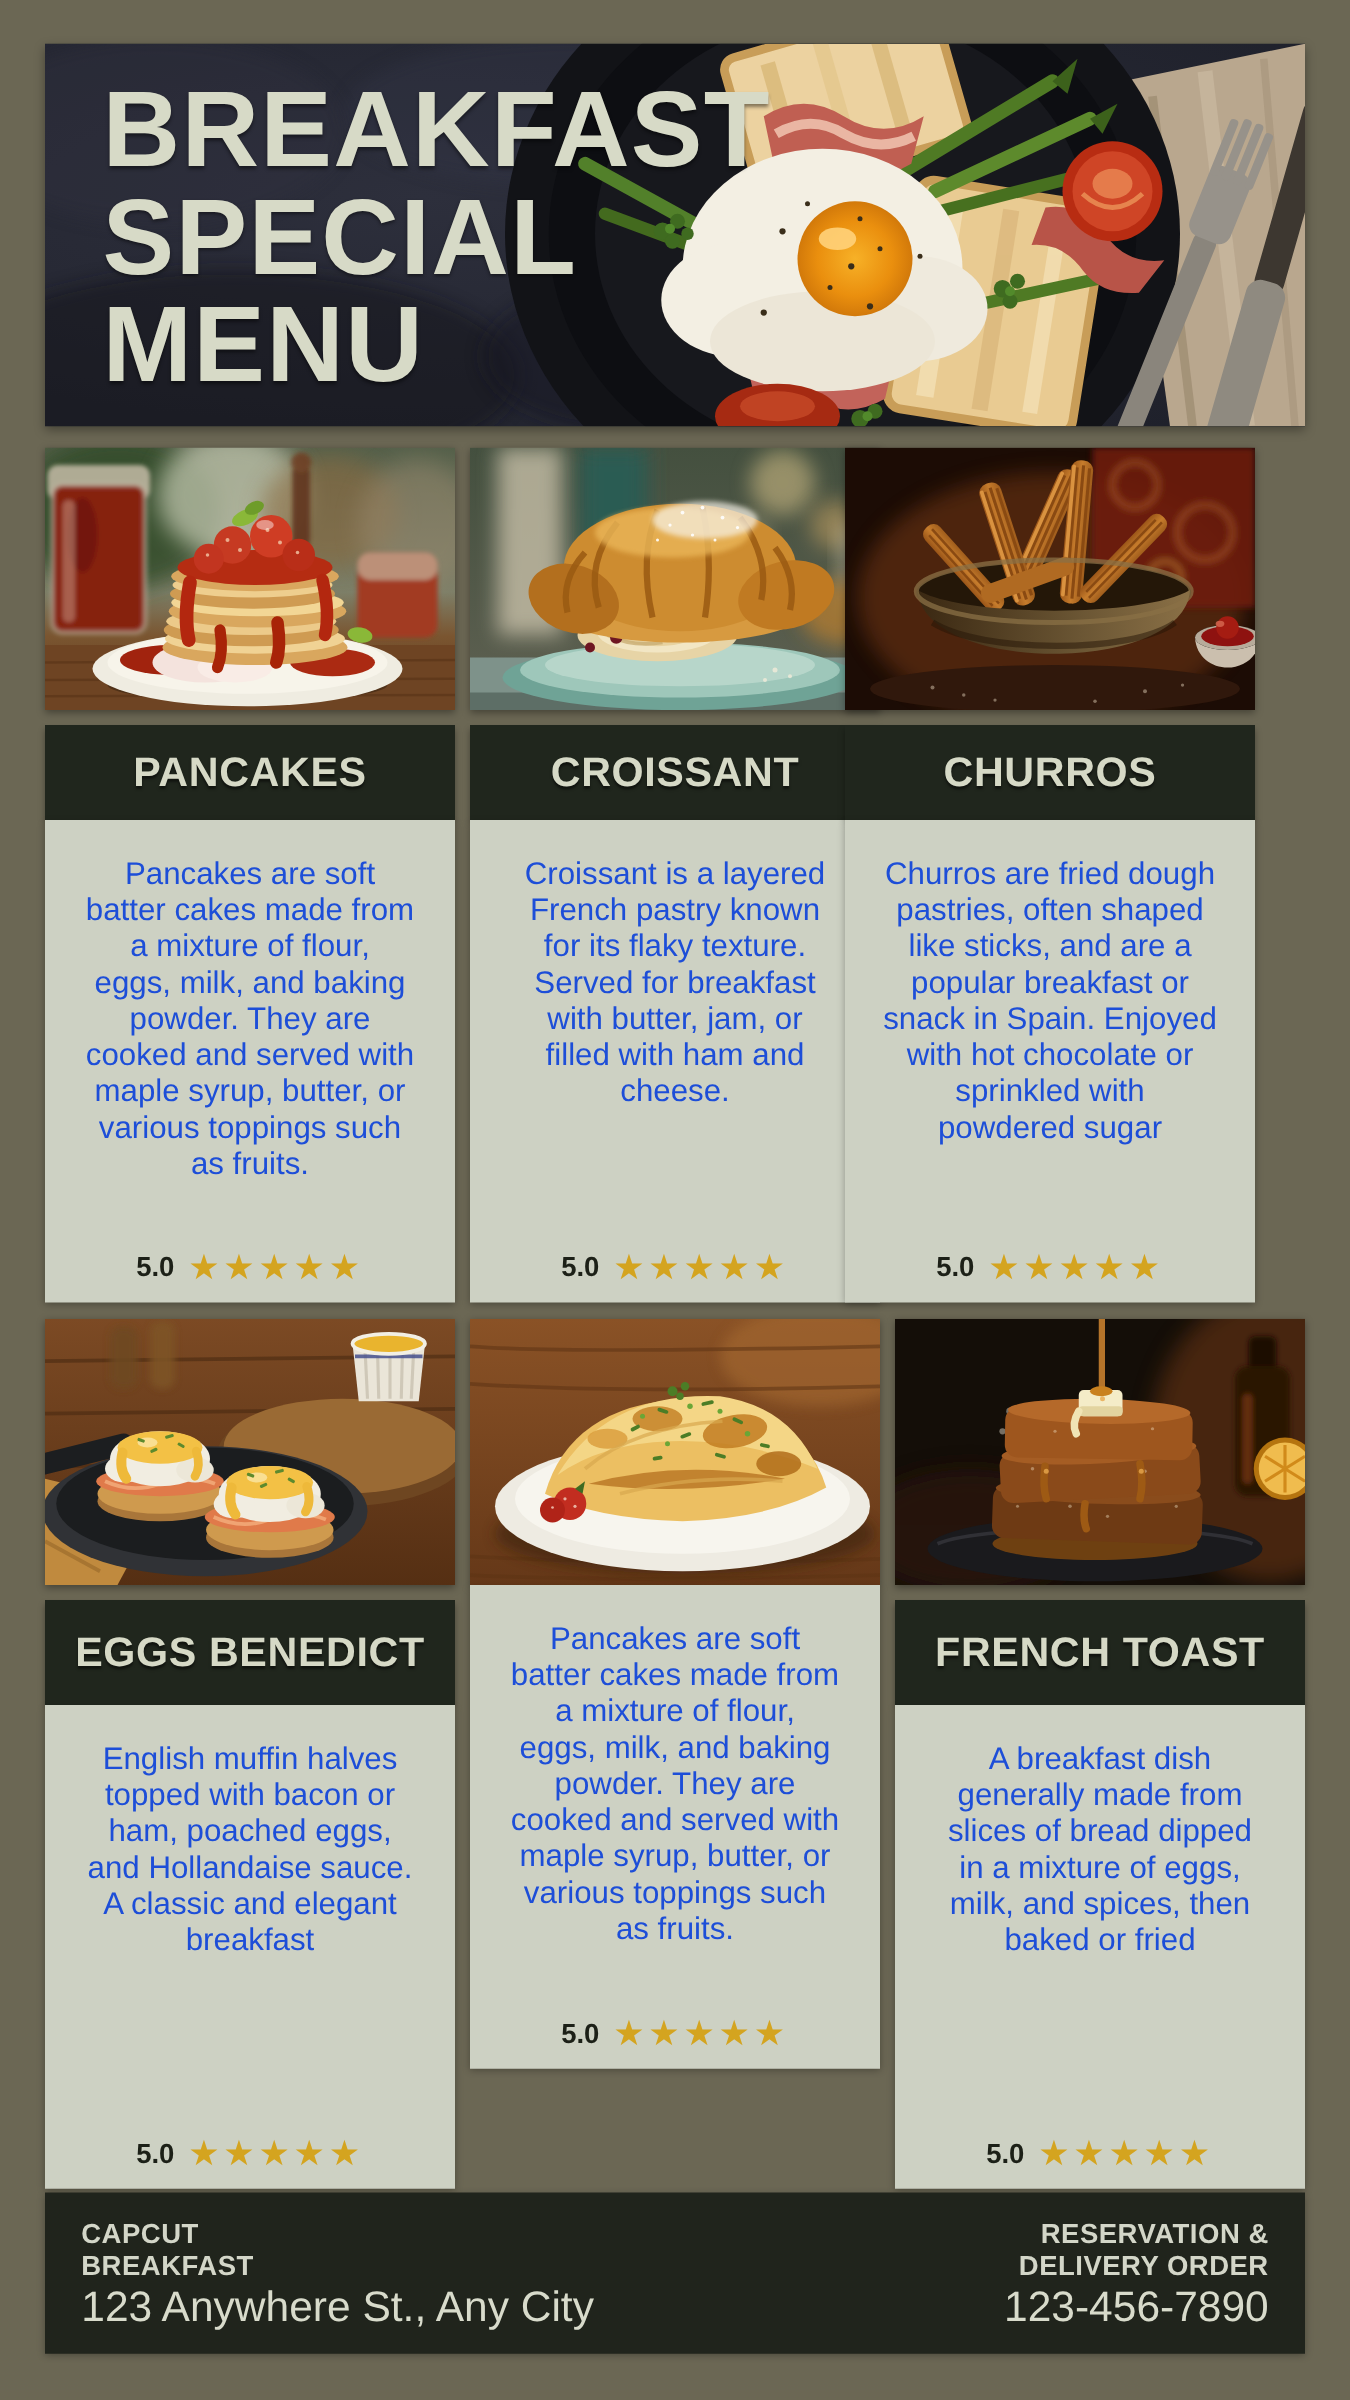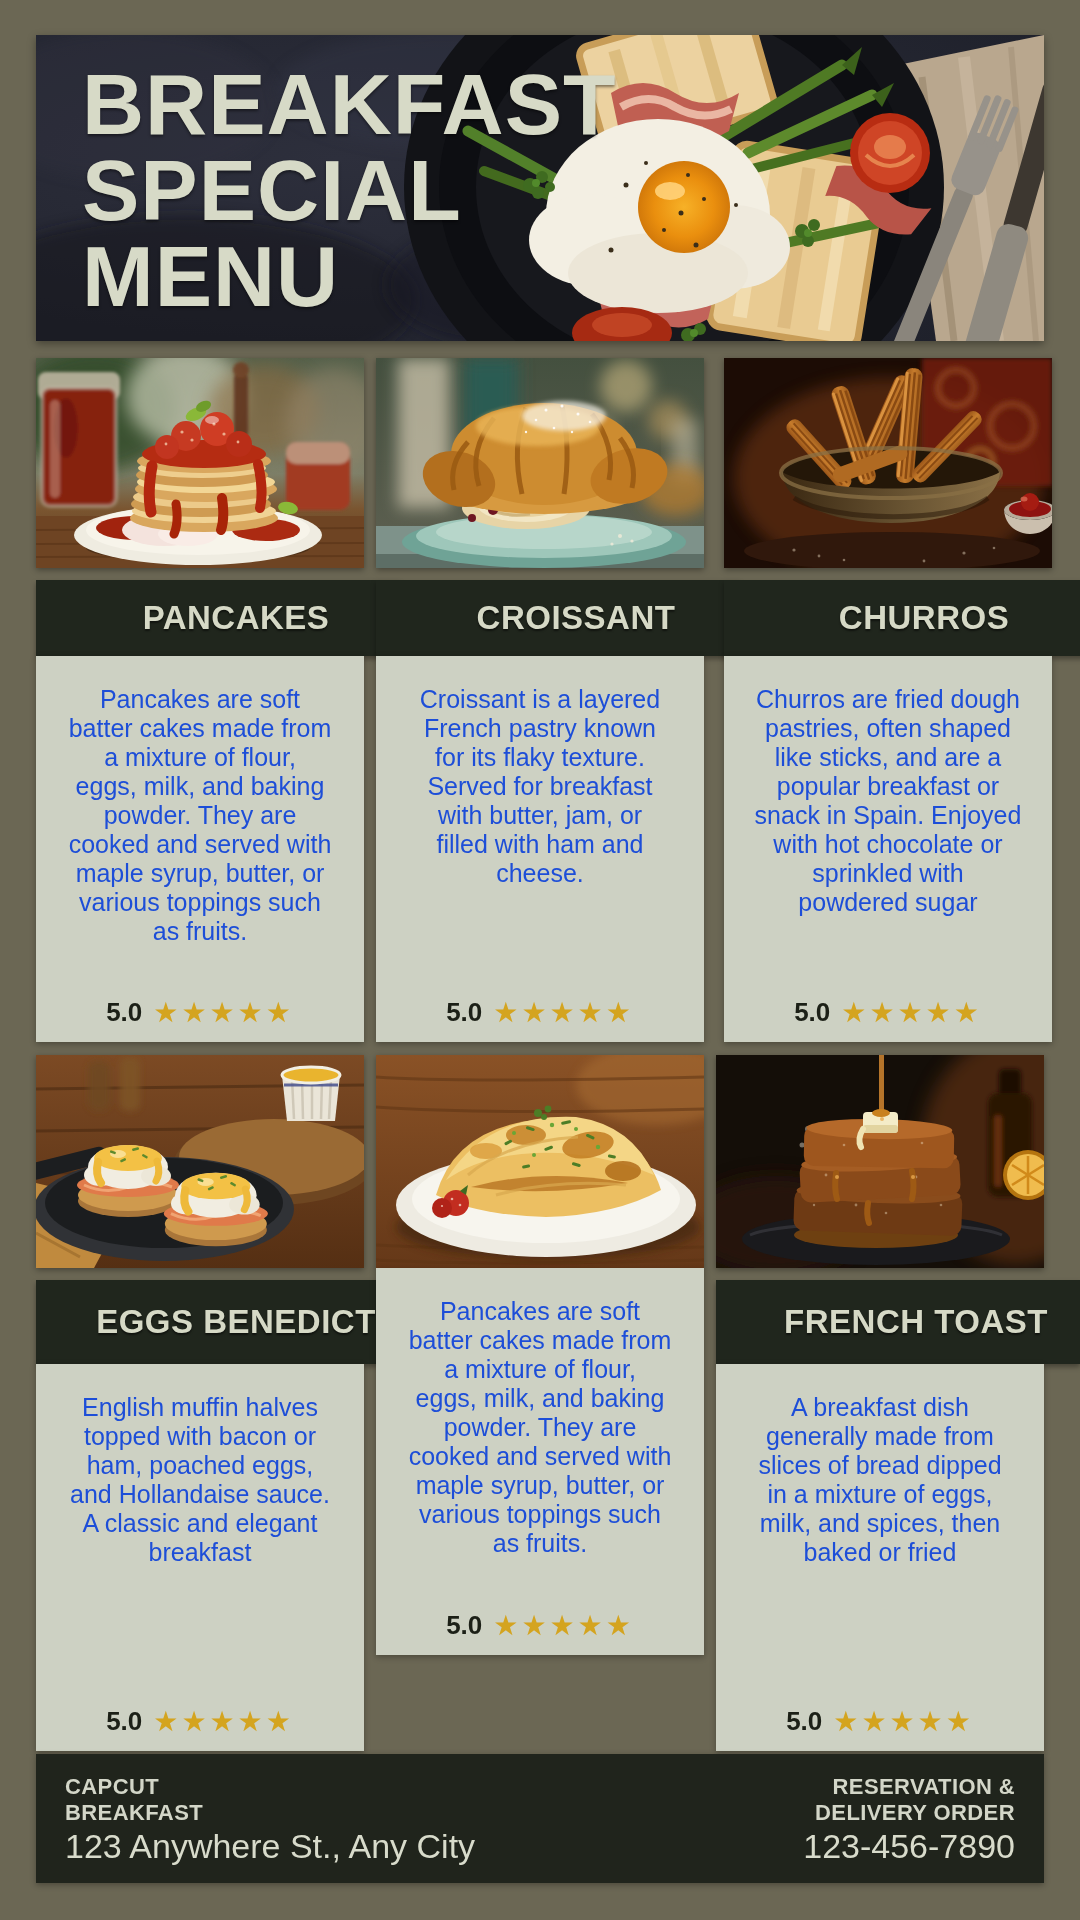--- a/index.html
+++ b/index.html
@@ -23,39 +23,38 @@
   
   .card{position:absolute;width:328px;}
   .photo{width:328px;overflow:hidden;box-shadow:0 2px 6px rgba(0,0,0,.35);}
   .photo svg{display:block;width:100%;height:100%;}
   .titlebar{
     width:328px;margin-top:12px;background:#20261d;color:#d6d9c6;
     display:flex;align-items:center;justify-content:center;
     font-weight:bold;font-size:33px;letter-spacing:.5px;
     box-shadow:0 3px 5px rgba(0,0,0,.35);
     text-shadow:0 2px 2px rgba(0,0,0,.5);
-    padding-left:36px;
   }
   .row1 .titlebar{height:76px;}
   .row2 .titlebar{height:84px;}
   .descbox{
     position:relative;width:328px;background:#cdd1c3;
     box-shadow:0 2px 6px rgba(0,0,0,.3);
   }
   .row1 .descbox{height:386px;}
   .row2 .descbox{height:387px;}
   .desc{
     padding-top:29px;text-align:center;white-space:pre-line;
     font-size:25px;line-height:29px;color:#1d4ed8;
   }
   .rating{
     position:absolute;left:0;bottom:14px;width:100%;text-align:center;
     display:flex;align-items:center;justify-content:center;gap:11px;
   }
-  .rating .num{font-weight:bold;font-size:26px;color:#1c2017;}
+  .rating .num{font-weight:bold;font-size:22px;color:#1c2017;}
   .rating .stars{color:#d4a41f;font-size:28px;letter-spacing:3px;line-height:28px;}
   
   .footer{
     position:absolute;left:36px;top:1754px;width:1008px;height:129px;
     background:#20241c;color:#d3d6c8;box-shadow:0 2px 6px rgba(0,0,0,.3);
   }
   .f-left{position:absolute;left:29px;top:20px;text-align:left;}
   .f-right{position:absolute;right:29px;top:20px;text-align:right;}
   .f-title{font-weight:bold;font-size:22px;line-height:26px;letter-spacing:.4px;white-space:pre-line;}
   .f-sub{font-size:34px;line-height:30px;margin-top:5px;font-weight:normal;color:#d8dbcb;}
@@ -381,21 +380,21 @@
 with butter, jam, or
 filled with ham and
 cheese.</div>
     <div class="rating">
       <span class="num">5.0</span>
       <span class="stars">★★★★★</span>
     </div>
   </div>
 </div>
 
-<div class="card row1" style="left:724px;top:358px;">
+<div class="card row1" style="left:676px;top:358px;">
   <div class="photo" style="height:210px;">
     <svg viewBox="0 0 328 210" preserveAspectRatio="none">
       <defs>
         <linearGradient id="chBowl" x1="0" y1="0" x2="1" y2="0">
           <stop offset="0" stop-color="#3a2812"></stop>
             <stop offset=".6" stop-color="#6b5634"></stop>
             <stop offset="1" stop-color="#8a7046"></stop>
         </linearGradient>
         <linearGradient id="chStick" x1="0" y1="0" x2="1" y2="0">
           <stop offset="0" stop-color="#9a5518"></stop>

